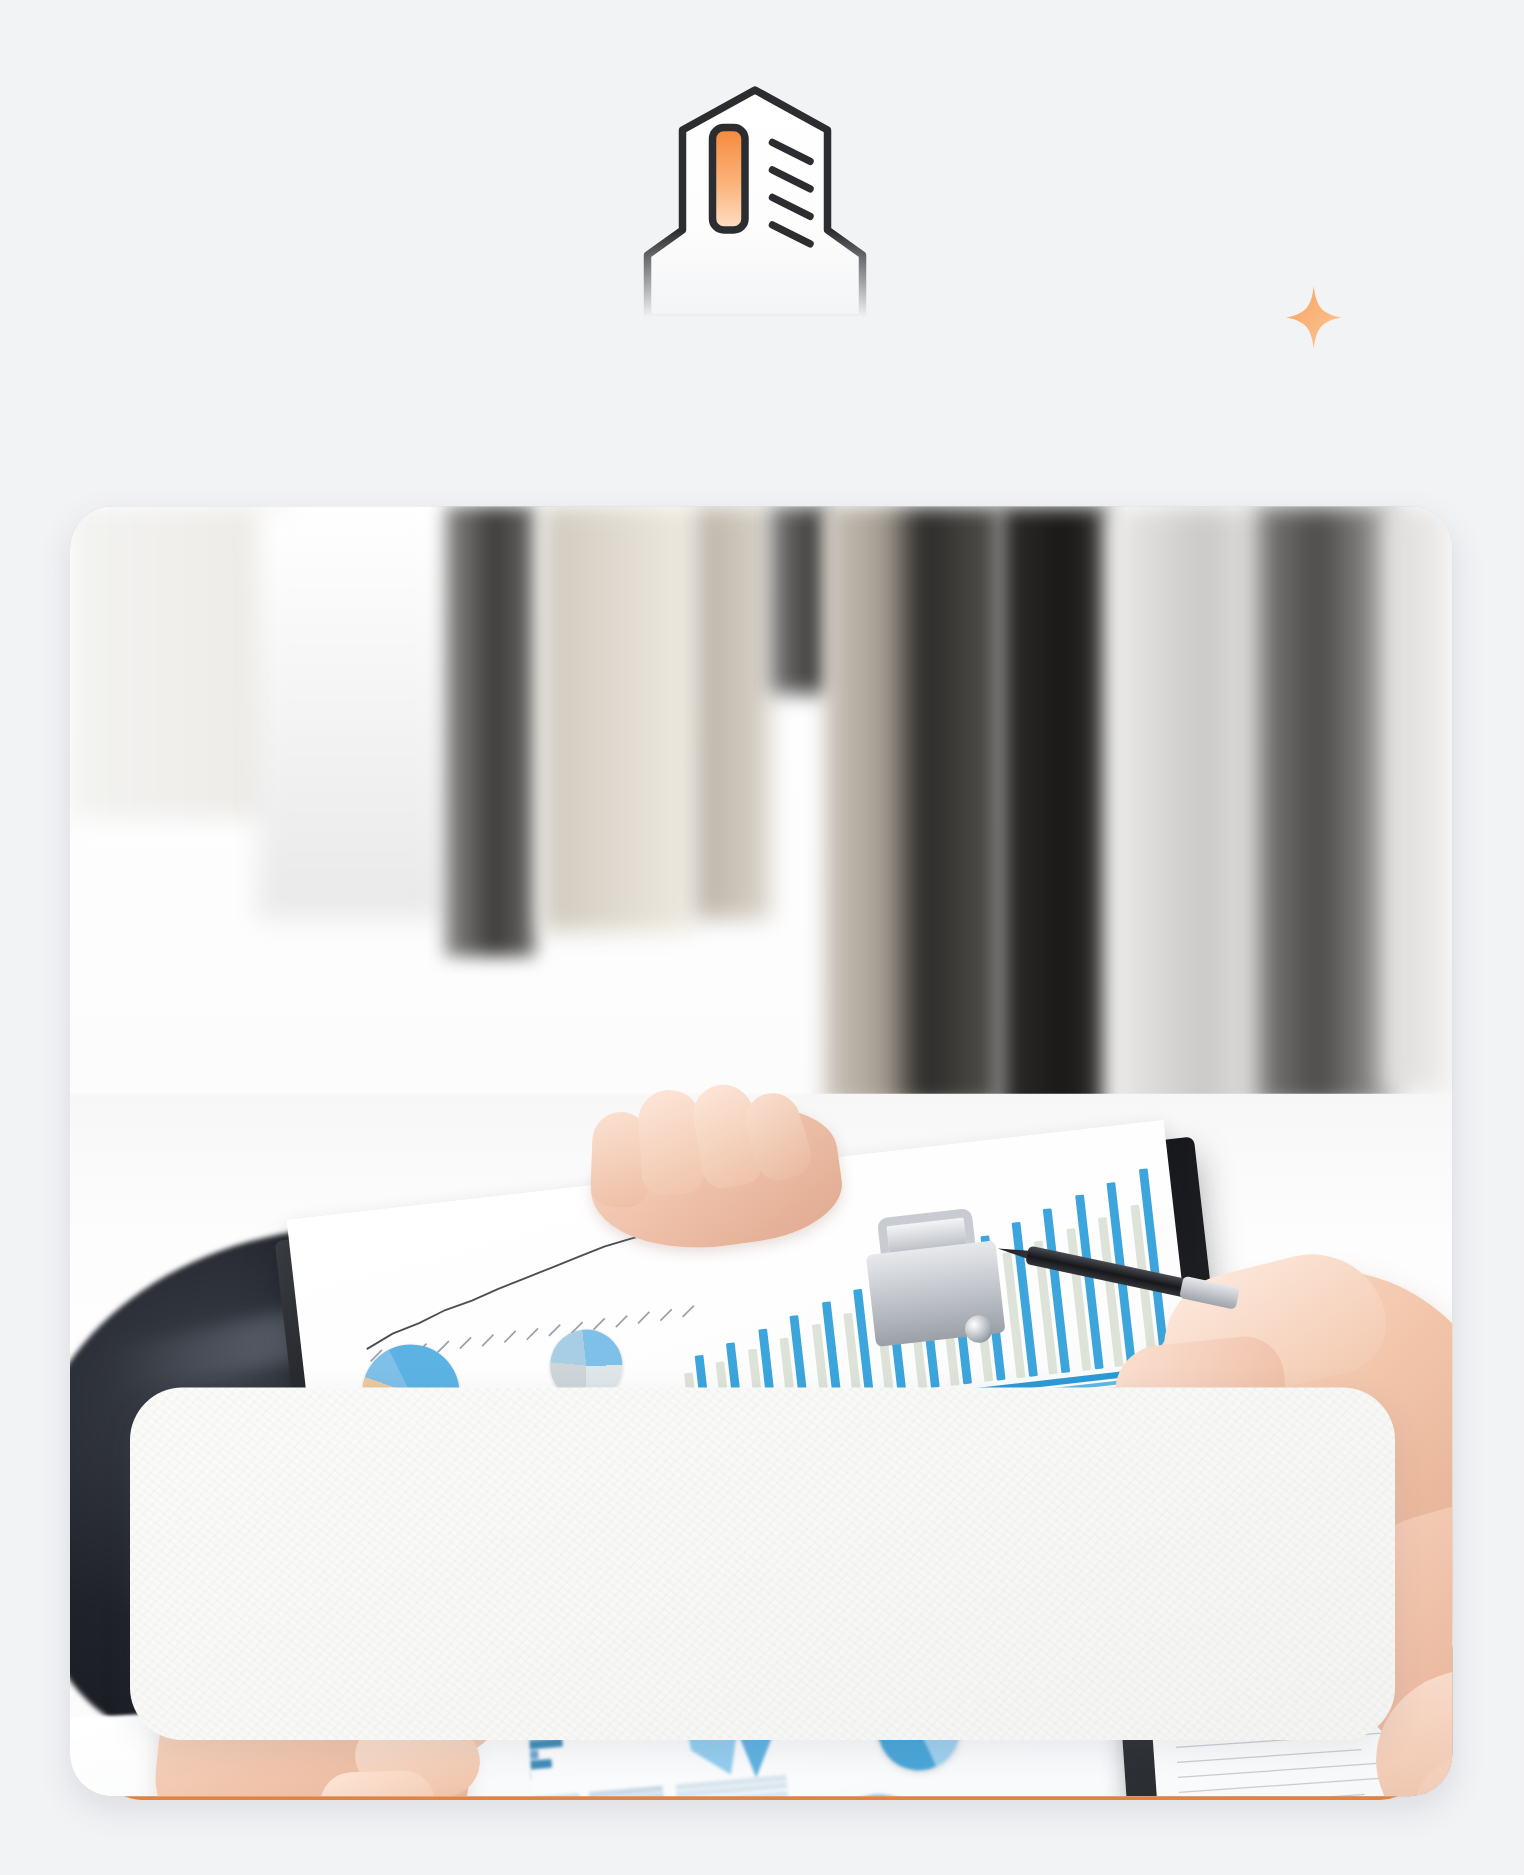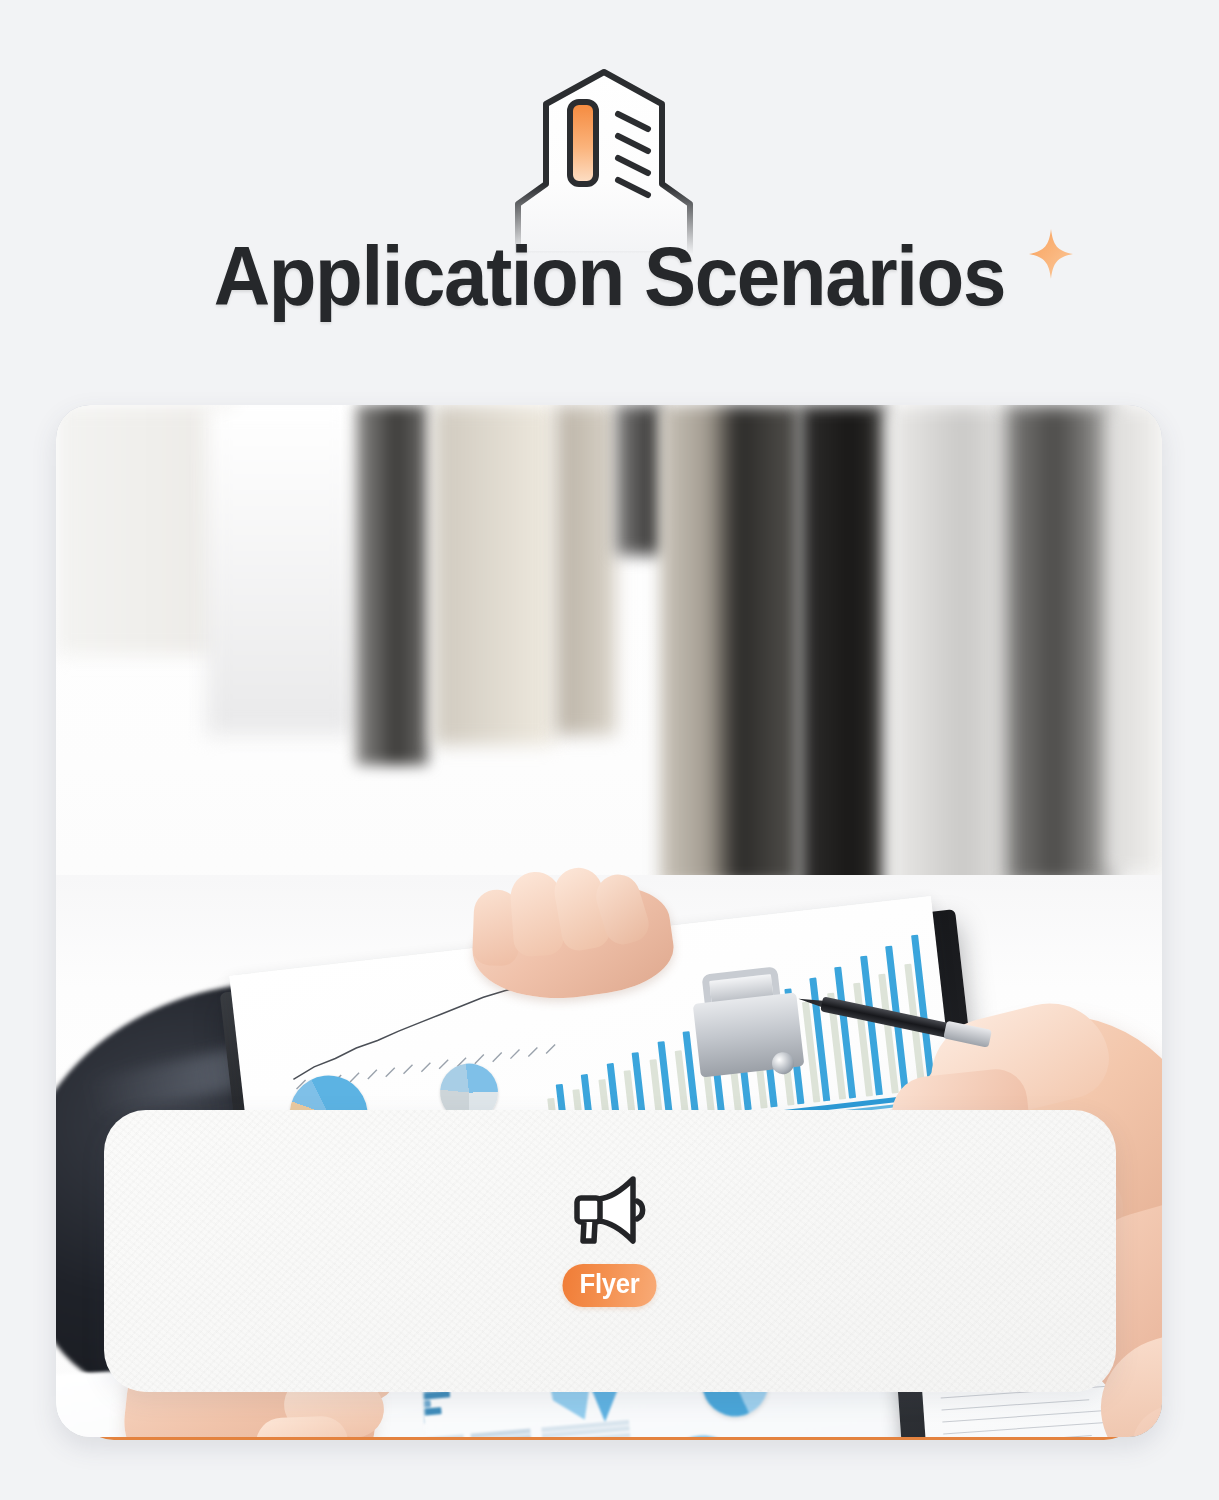--- a/index.html
+++ b/index.html
@@ -574,23 +574,20 @@
         <rect x="76" y="38" width="26" height="82" rx="9" fill="url(#winGrad)" stroke="#2b2d30" stroke-width="6"></rect>
         <g stroke="#2b2d30" stroke-width="6" stroke-linecap="round">
           <line x1="124" y1="50" x2="154" y2="65"></line>
           <line x1="124" y1="72" x2="154" y2="87"></line>
           <line x1="124" y1="94" x2="154" y2="109"></line>
           <line x1="124" y1="116" x2="154" y2="131"></line>
         </g>
       </svg>
     </div>
 
-    <div class="title-wrap">
-      <span class="title">Application Scenarios</span>
-    </div>
 
     <div class="sparkle">
       <svg viewBox="0 0 46 52" xmlns="http://www.w3.org/2000/svg">
         <defs>
           <linearGradient id="spk" x1="0" y1="0" x2="1" y2="1">
             <stop offset="0%" stop-color="#f9a05a"></stop>
             <stop offset="100%" stop-color="#fbc99c"></stop>
           </linearGradient>
         </defs>
         <path d="M23 1 C25 17 29 23 45 26 C29 29 25 35 23 51 C21 35 17 29 1 26 C17 23 21 17 23 1 Z" fill="url(#spk)"></path>
@@ -968,29 +965,18 @@
 
     </div>
   </div>
 
   <div class="badge-card">
     <div class="badges">
 
 
 
 
-      <div class="badge">
-        <div class="badge-icon">
-          <svg width="82" height="76" viewBox="0 0 82 76" xmlns="http://www.w3.org/2000/svg">
-            <path d="M64 8 C50 22 40 27 30 28 L30 50 C40 51 50 56 64 70 Z" fill="#fff" stroke="#232427" stroke-width="5.5" stroke-linejoin="round"></path>
-            <rect x="8" y="27" width="23" height="24" rx="4" fill="#fff" stroke="#232427" stroke-width="5.5"></rect>
-            <path d="M68 30 a10 10 0 0 1 0 18" fill="none" stroke="#232427" stroke-width="5.5" stroke-linecap="round"></path>
-            <path d="M15 51 L14 70 L25 70 L26 51" fill="#fff" stroke="#232427" stroke-width="5.5" stroke-linejoin="round"></path>
-          </svg>
-        </div>
-        <span class="pill">Flyer</span>
-      </div>
 
 
     </div>
   </div>
 
 </div>
 
 </body></html>

